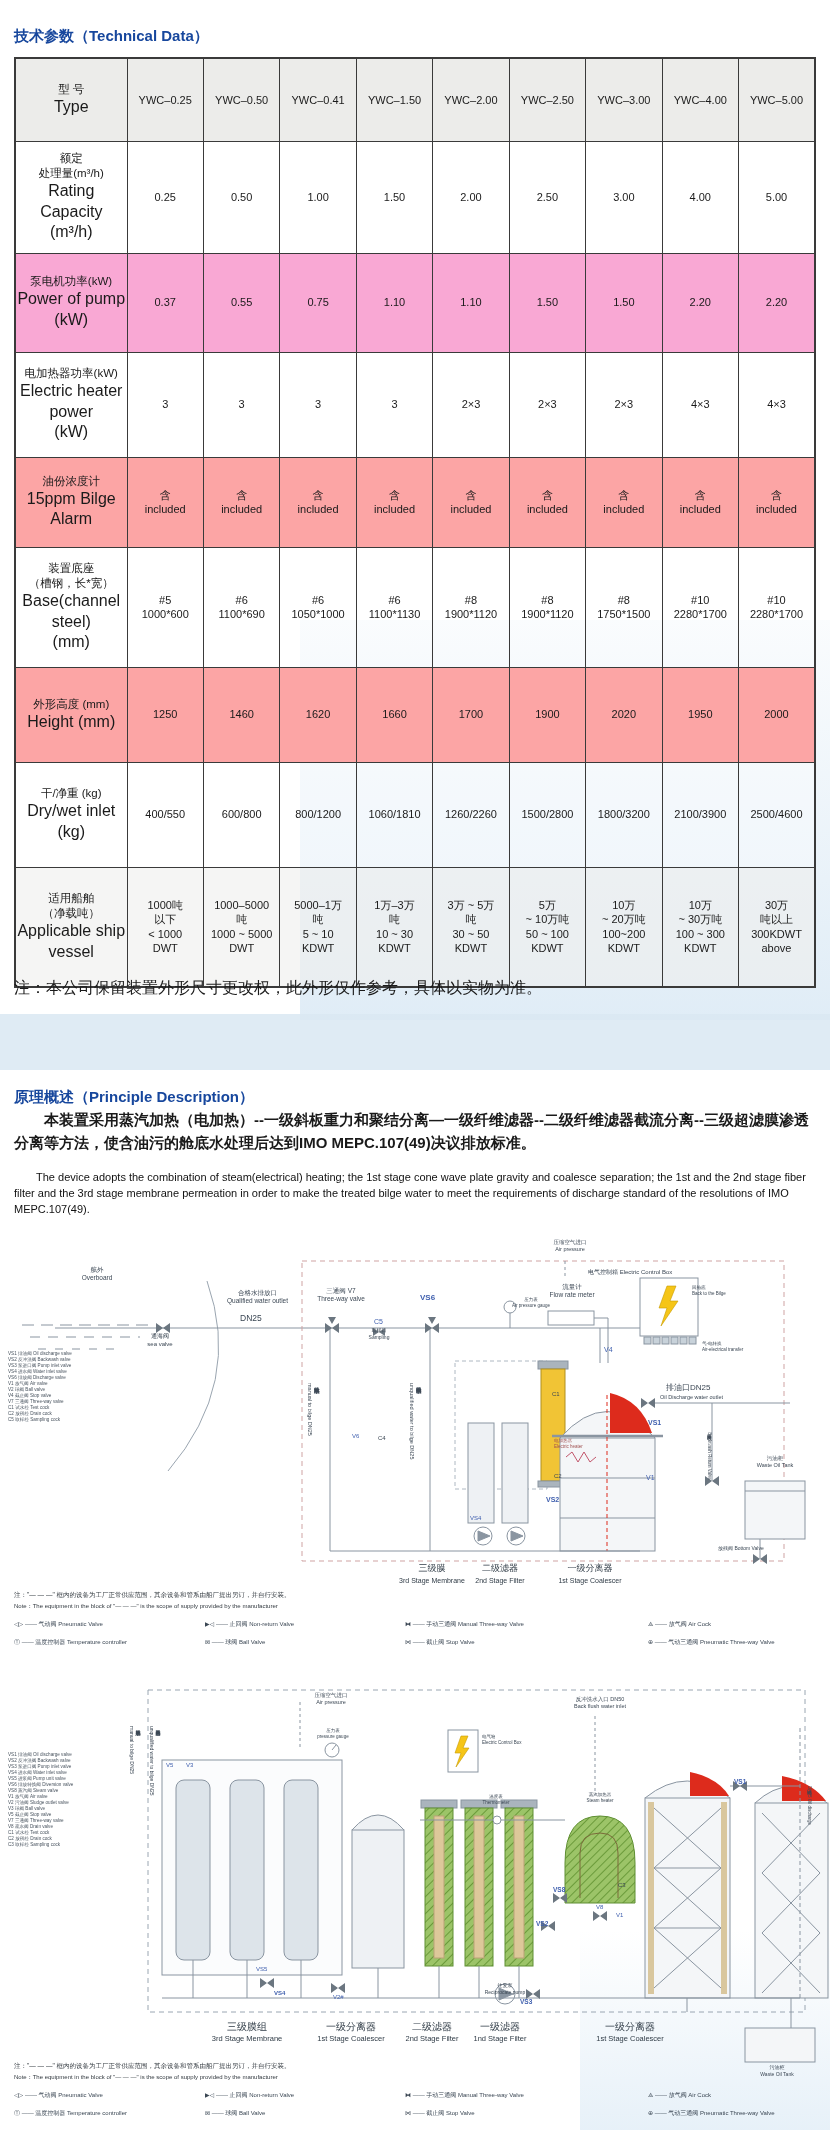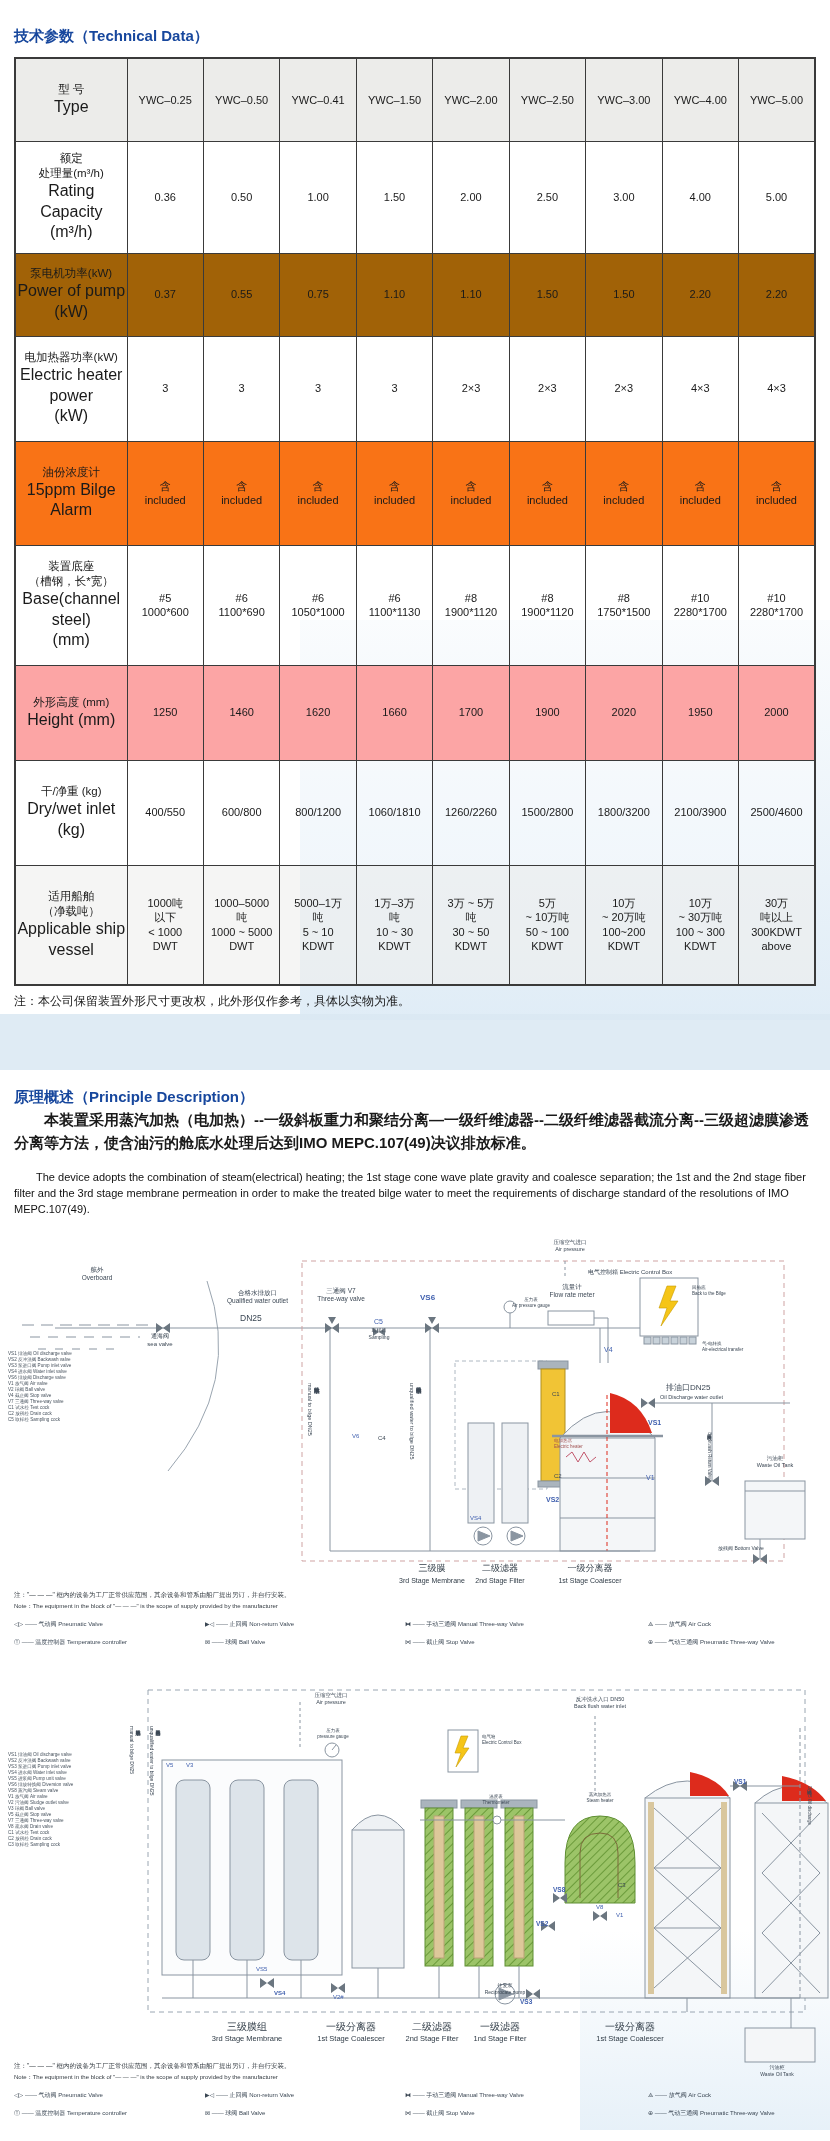--- a/index.html
+++ b/index.html
@@ -13,31 +13,31 @@
             background:linear-gradient(180deg,rgba(205,226,242,0.0),rgba(186,214,236,0.35));z-index:0;}
   .sec-title{position:absolute;left:14px;font-size:15px;font-weight:bold;color:#17479d;z-index:3;}
   
   table.tech{position:absolute;left:14px;top:57px;width:802px;border-collapse:collapse;
              border:2px solid #3a3a3a;table-layout:fixed;z-index:2;background:transparent;}
   table.tech col.lbl{width:112px;}
   table.tech th,table.tech td{border:1px solid #3a3a3a;text-align:center;vertical-align:middle;
              font-weight:normal;font-size:11px;line-height:1.3;white-space:pre-line;padding:2px 1px;}
   table.tech thead tr{height:83px;background:#ececea;}
   table.tech tbody tr:nth-child(1){height:112px;}
-  table.tech tbody tr:nth-child(2){height:83px;background:#a16207;}
+  table.tech tbody tr:nth-child(2){height:99px;background:#f9a8d4;}
   table.tech tbody tr:nth-child(3){height:105px;}
-  table.tech tbody tr:nth-child(4){height:104px;background:#f97316;}
+  table.tech tbody tr:nth-child(4){height:90px;background:#fca5a5;}
   table.tech tbody tr:nth-child(5){height:120px;}
   table.tech tbody tr:nth-child(6){height:95px;background:#fca5a5;}
   table.tech tbody tr:nth-child(7){height:105px;background:rgba(255,255,255,.35);}
   table.tech tbody tr:nth-child(8){height:120px;background:rgba(239,239,237,.6);}
   table.tech .zh{font-size:11.5px;white-space:pre-line;}
   table.tech .en{font-size:16px;white-space:pre-line;}
   .note{position:absolute;left:14px;top:977px;width:790px;z-index:3;}
-  .note .zh{font-size:12px;line-height:1.4;margin-top:16px;}
+  .note .zh{font-size:16px;line-height:1.4;}
   .note .en{font-size:10.5px;line-height:1.35;color:#222;}
   .para-zh{position:absolute;left:14px;top:1108px;width:802px;font-size:15px;font-weight:bold;
            line-height:1.55;z-index:3;text-indent:2em;}
   .para-en{position:absolute;left:14px;top:1170px;width:806px;font-size:11px;line-height:1.45;
            z-index:3;text-indent:2em;color:#111;}
   .diagram{position:absolute;left:0;width:830px;z-index:2;}
   #diagram1{top:1233px;height:430px;}
   #diagram2{top:1668px;height:473px;}
   .diagram svg{position:absolute;left:0;top:0;}
   .labels{position:absolute;left:0;top:0;width:100%;height:100%;}
@@ -79,21 +79,21 @@
           <th>YWC–3.00</th>
           <th>YWC–4.00</th>
           <th>YWC–5.00</th>
         </tr>
       </thead>
     <tbody>
         <tr>
           <th><div class="zh">额定
 处理量(m³/h)</div><div class="en">Rating
 Capacity  (m³/h)</div></th>
-          <td>0.36</td>
+          <td>0.25</td>
           <td>0.50</td>
           <td>1.00</td>
           <td>1.50</td>
           <td>2.00</td>
           <td>2.50</td>
           <td>3.00</td>
           <td>4.00</td>
           <td>5.00</td>
         </tr>
         <tr>

